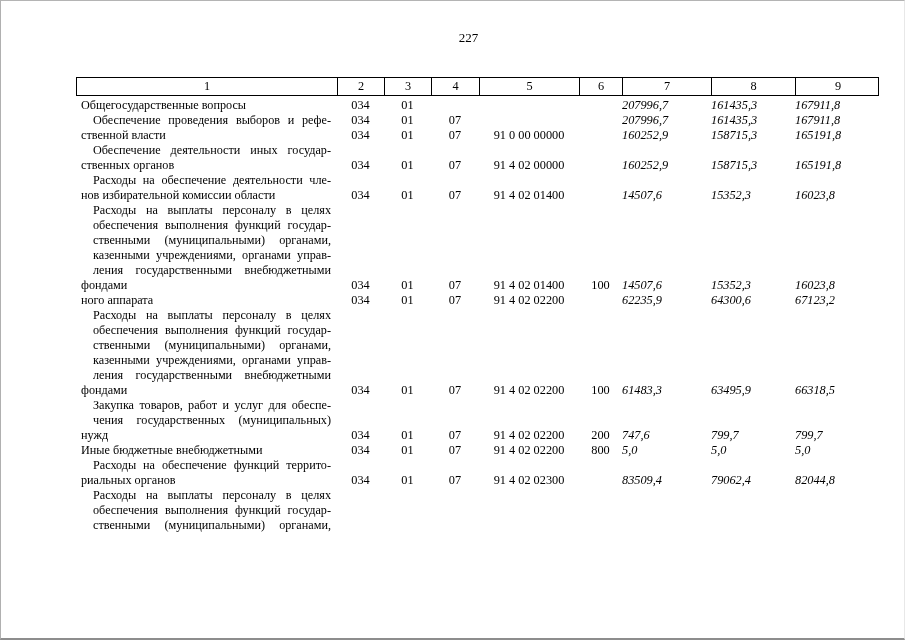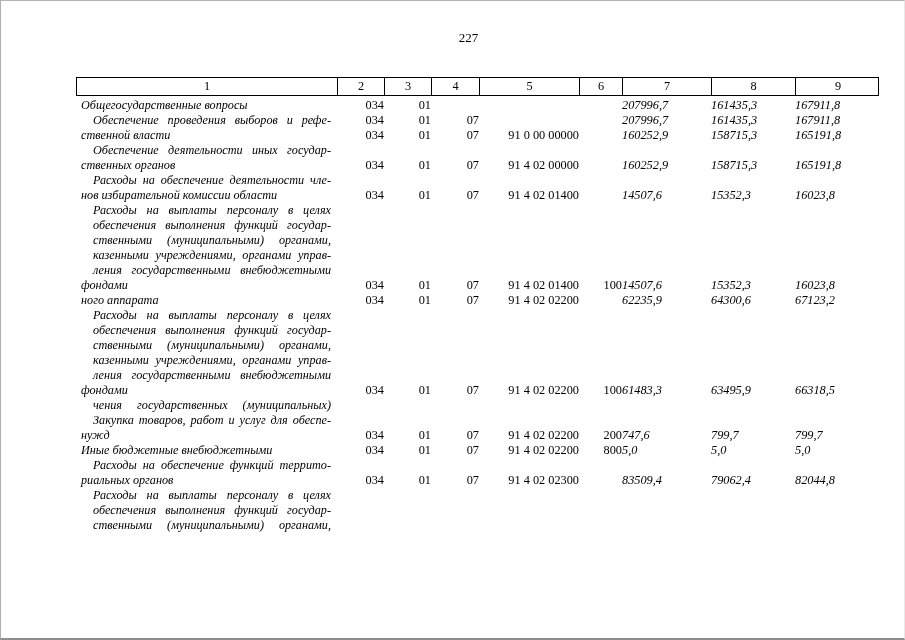--- a/index.html
+++ b/index.html
@@ -45,39 +45,38 @@
   .hcell:last-child { border-right: none; }
   .tbody { margin-top: 2px; }
   .row {
     display: grid;
     grid-template-columns: 261px 47px 47px 48px 100px 43px 89px 84px 84px;
     align-items: end;
   }
   .c1 {
     padding: 0 6px 0 5px;
     box-sizing: border-box;
-    font-style: italic;
   }
   .ln {
     font-size: 12.2px;
     line-height: 15px;
     white-space: nowrap;
     text-align: left;
   }
   .ln.j {
     text-align: justify;
     text-align-last: justify;
     margin-left: 12px;
   }
   .cell {
     font-size: 12.3px;
     line-height: 15px;
     white-space: nowrap;
   }
-  .code { text-align: right; }
+  .code { text-align: center; }
   .num  { text-align: left; padding-right: 5px; font-style: italic; }
 </style>
 </head>
 <body>
 
 <div class="frame">
   <div class="page-number">227</div>
 
   <div class="tbl">
     <div class="hrow">
@@ -203,22 +202,22 @@
           <div class="cell code">01</div>
           <div class="cell code">07</div>
           <div class="cell code">91 4 02 02200</div>
           <div class="cell code">100</div>
           <div class="cell num">61483,3</div>
           <div class="cell num">63495,9</div>
           <div class="cell num">66318,5</div>
         </div>
         <div class="row">
           <div class="c1">
+            <div class="ln j">Закупка товаров, работ и услуг для обеспе-</div>
             <div class="ln j">чения государственных (муниципальных)</div>
-            <div class="ln j">Закупка товаров, работ и услуг для обеспе-</div>
             <div class="ln">нужд</div>
           </div>
           <div class="cell code">034</div>
           <div class="cell code">01</div>
           <div class="cell code">07</div>
           <div class="cell code">91 4 02 02200</div>
           <div class="cell code">200</div>
           <div class="cell num">747,6</div>
           <div class="cell num">799,7</div>
           <div class="cell num">799,7</div>

